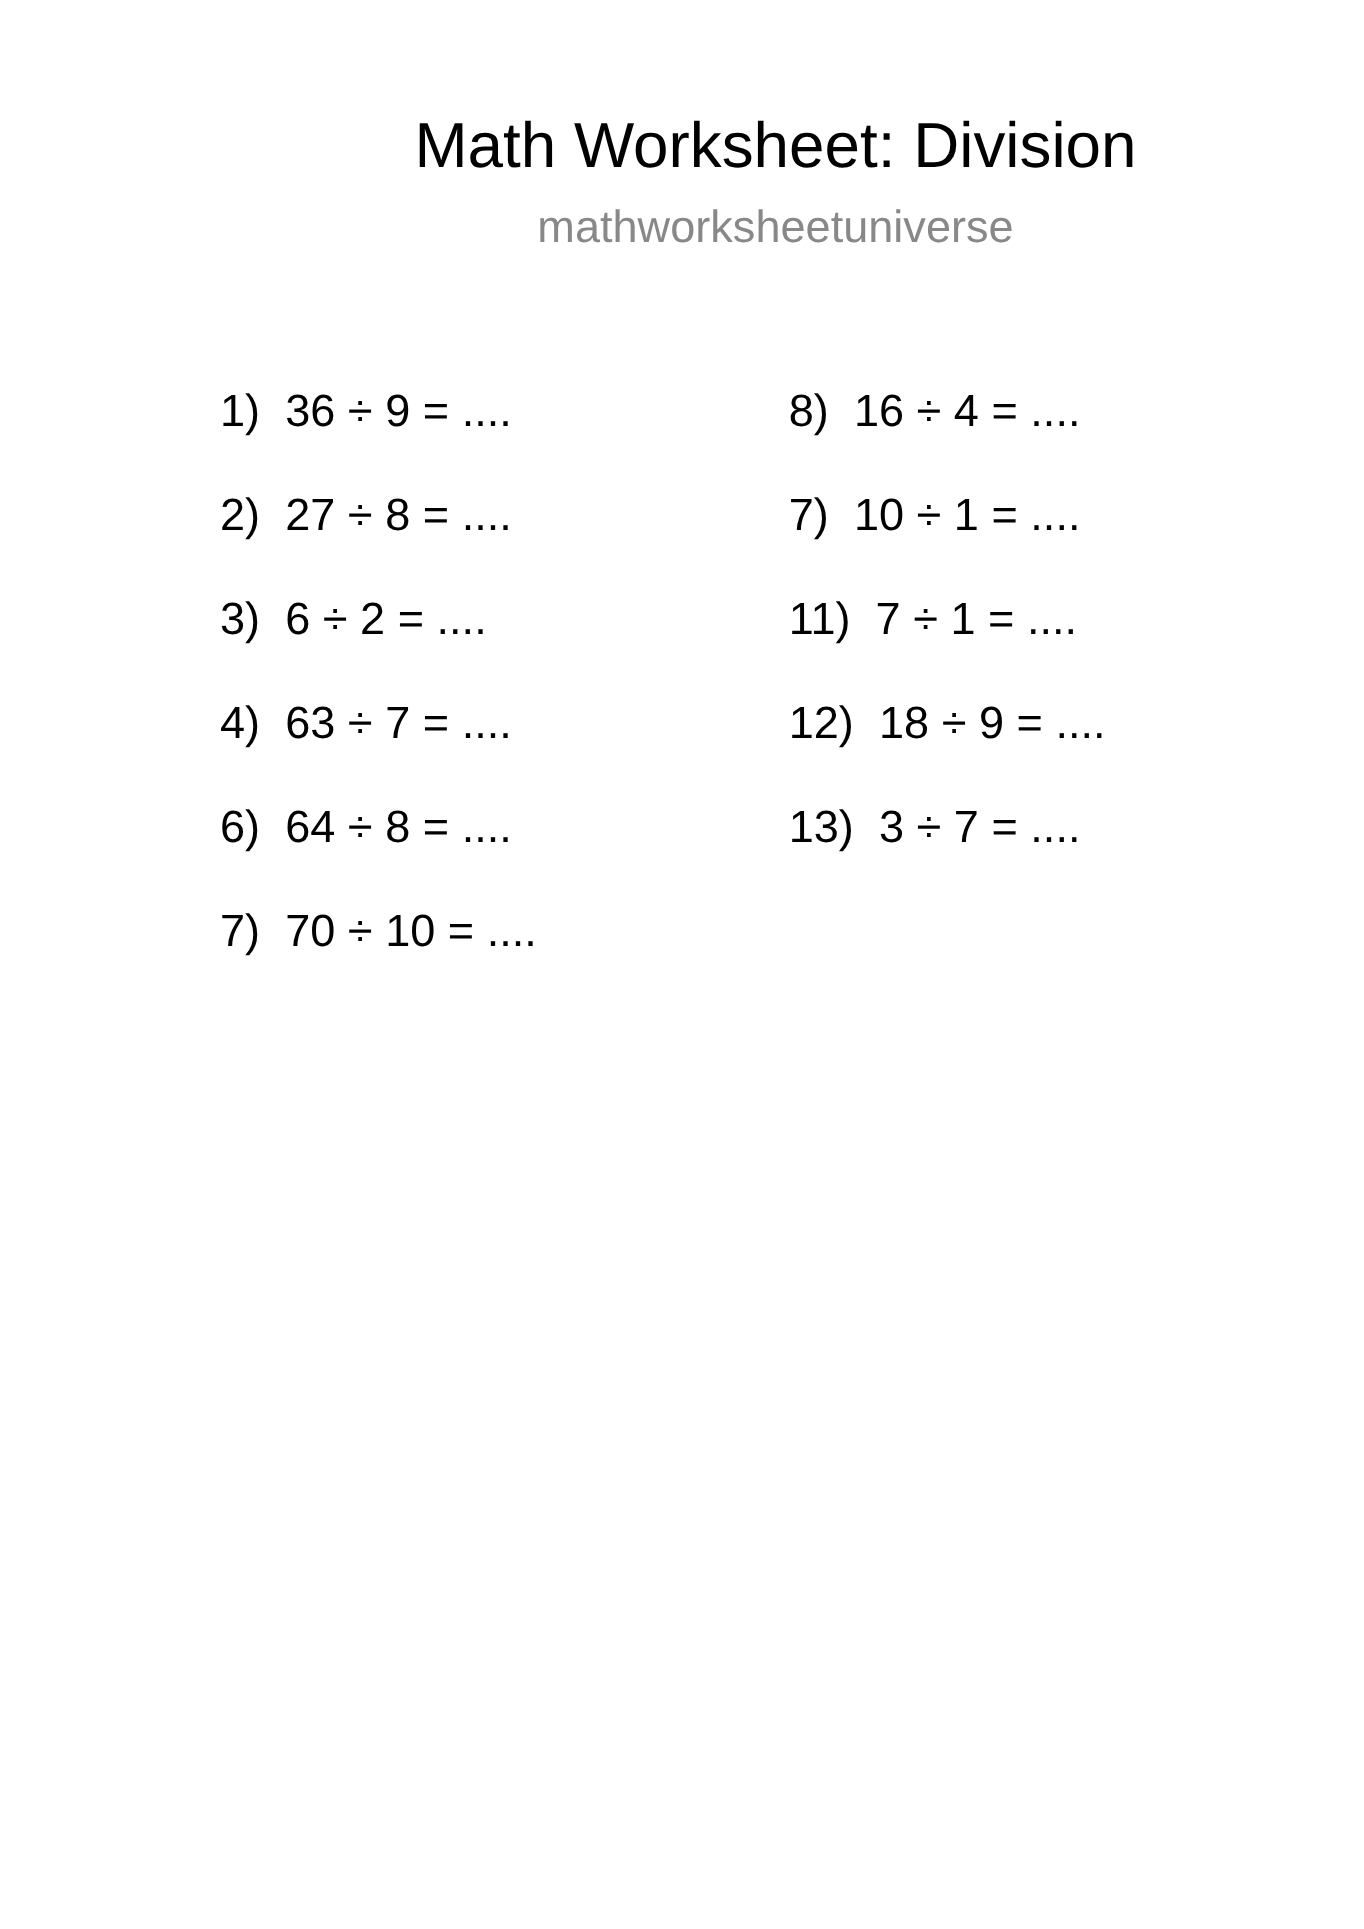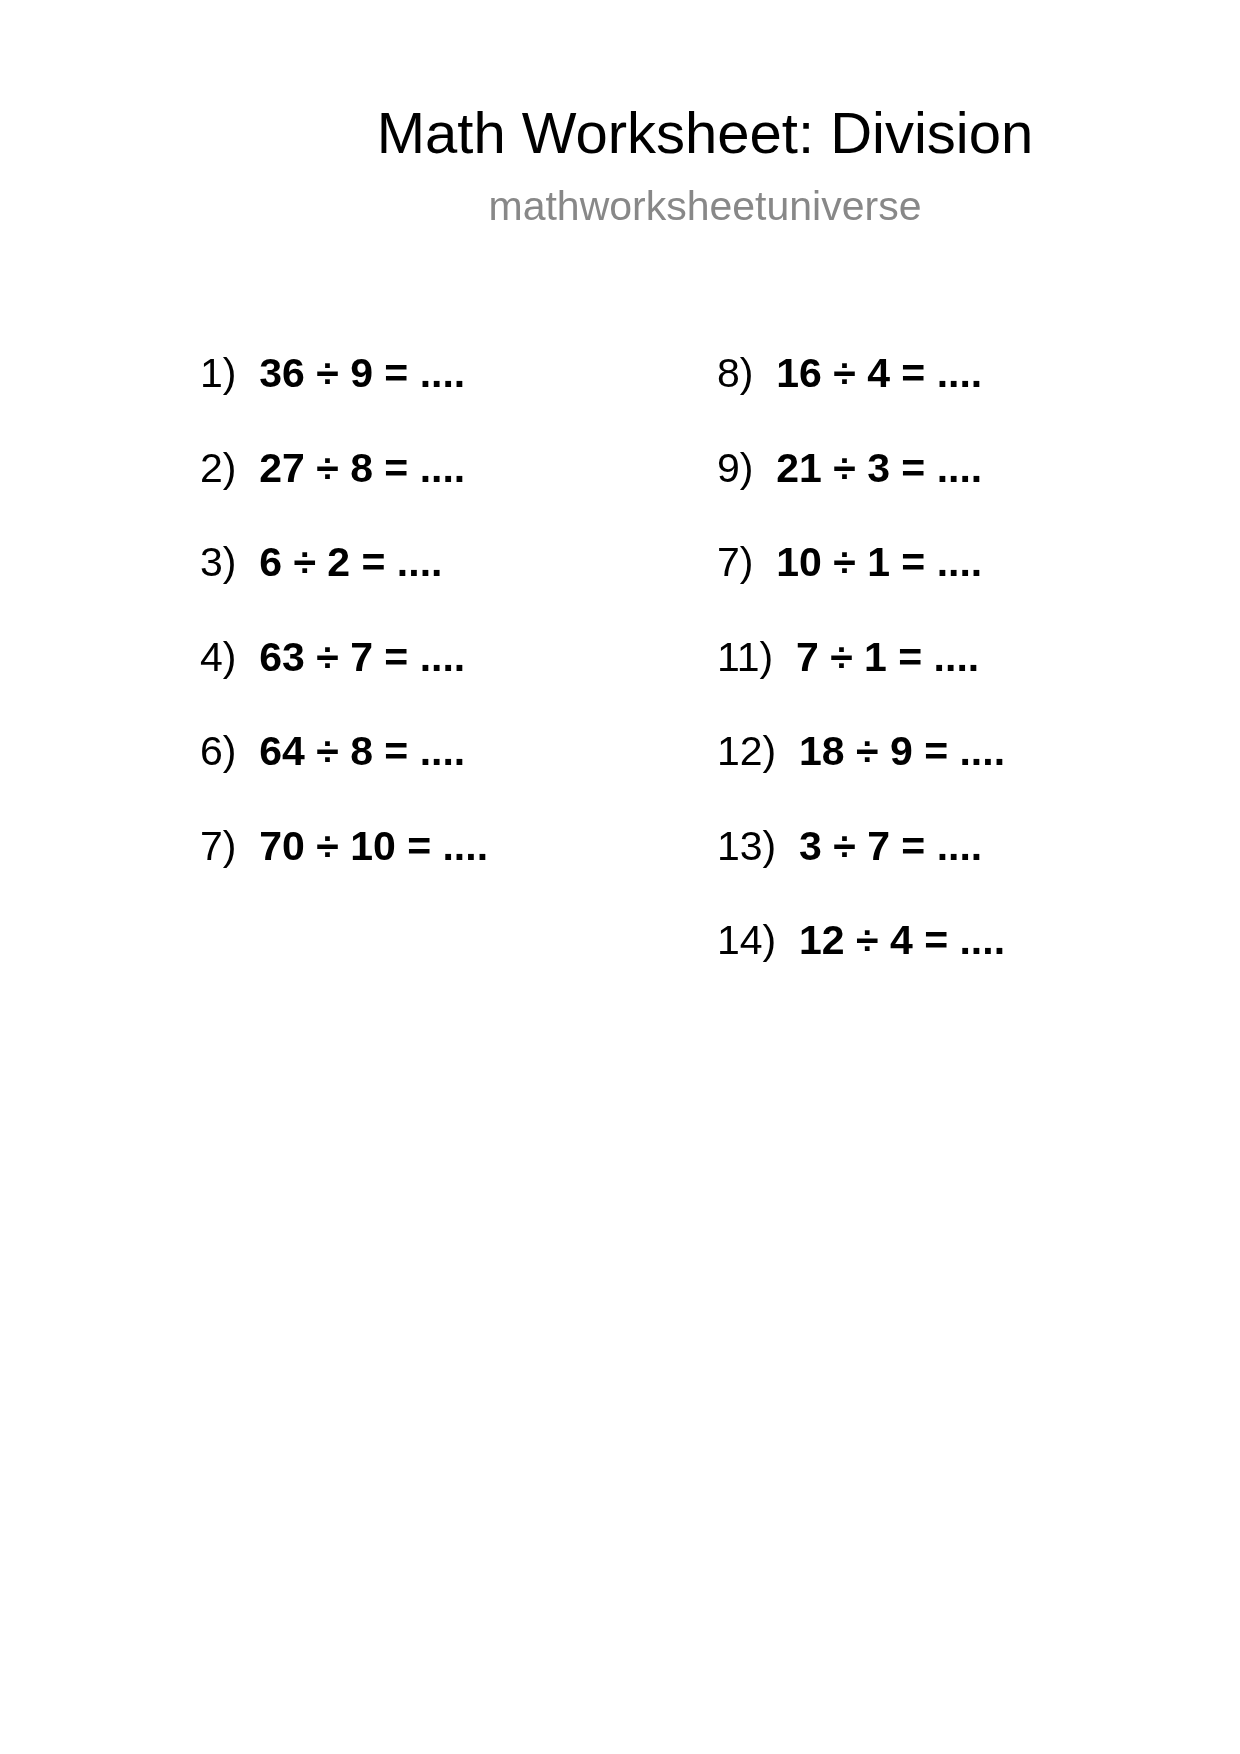--- a/index.html
+++ b/index.html
@@ -43,38 +43,36 @@
       font-size: 41px;
       line-height: 50px;
     }
     .col-left { left: 200px; }
     .col-right { left: 697px; margin-left: 20px; }
     .problem {
       height: 94.5px;
       white-space: pre;
     }
     .problem-number { display: inline; }
-    .problem-expr { display: inline; font-weight: bold; }
+    .problem-expr { display: inline; }
   </style>
 </head>
 <body>
 
 <h1 class="title">Math Worksheet: Division</h1>
 <div class="subtitle">mathworksheetuniverse</div>
 
 <div class="column col-left">
   <div class="problem"><span class="problem-number">1)  </span><span class="problem-expr">36 ÷ 9 = ....</span></div>
   <div class="problem"><span class="problem-number">2)  </span><span class="problem-expr">27 ÷ 8 = ....</span></div>
   <div class="problem"><span class="problem-number">3)  </span><span class="problem-expr">6 ÷ 2 = ....</span></div>
   <div class="problem"><span class="problem-number">4)  </span><span class="problem-expr">63 ÷ 7 = ....</span></div>
   <div class="problem"><span class="problem-number">6)  </span><span class="problem-expr">64 ÷ 8 = ....</span></div>
   <div class="problem"><span class="problem-number">7)  </span><span class="problem-expr">70 ÷ 10 = ....</span></div>
 </div>
 
 <div class="column col-right">
   <div class="problem"><span class="problem-number">8)  </span><span class="problem-expr">16 ÷ 4 = ....</span></div>
-  <div class="problem"><span class="problem-number">9)  </span><span class="problem-expr">21 ÷ 3 = ....</span></div>
   <div class="problem"><span class="problem-number">7)  </span><span class="problem-expr">10 ÷ 1 = ....</span></div>
   <div class="problem"><span class="problem-number">11)  </span><span class="problem-expr">7 ÷ 1 = ....</span></div>
   <div class="problem"><span class="problem-number">12)  </span><span class="problem-expr">18 ÷ 9 = ....</span></div>
   <div class="problem"><span class="problem-number">13)  </span><span class="problem-expr">3 ÷ 7 = ....</span></div>
-  <div class="problem"><span class="problem-number">14)  </span><span class="problem-expr">12 ÷ 4 = ....</span></div>
 </div>
 
 </body></html>

